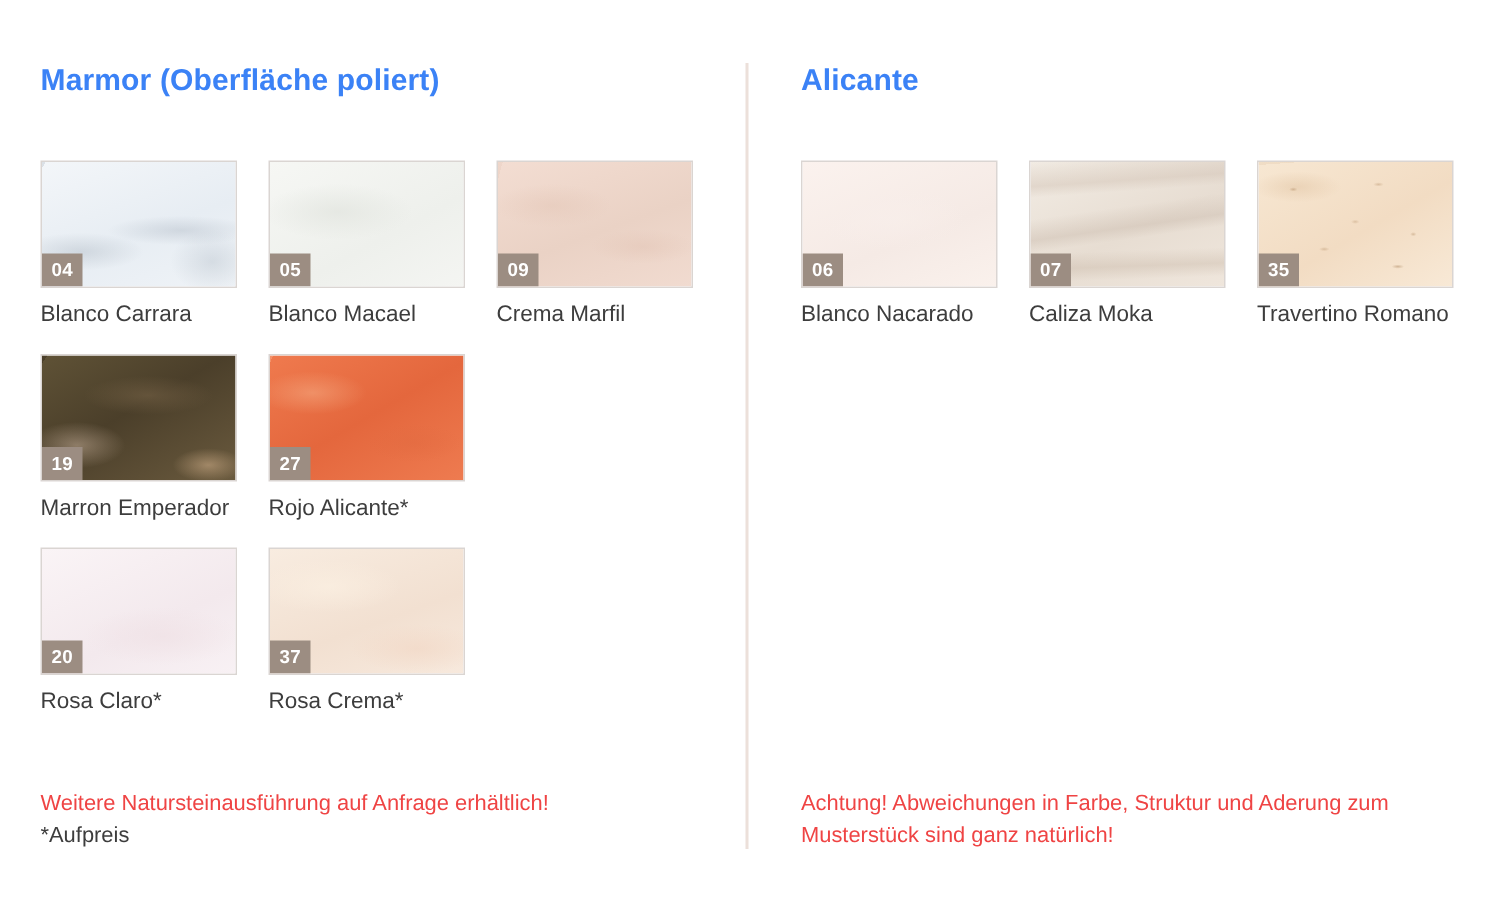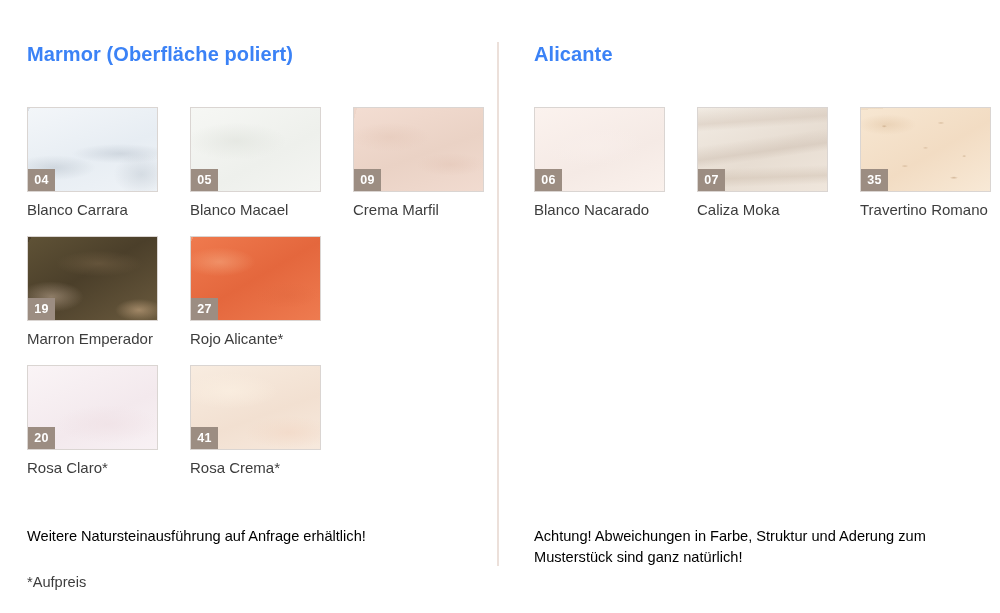--- a/index.html
+++ b/index.html
@@ -50,21 +50,21 @@
 
   
   .grid {
     position: absolute;
     top: 107px;
     left: 0;
     width: 455px;
   }
   .row {
     display: flex;
-    gap: 32px;
+    gap: 21px;
     margin-bottom: 16px;
   }
   .cell {
     width: 131px;
   }
 
   .swatch {
     position: relative;
     width: 131px;
     height: 85px;
@@ -97,22 +97,22 @@
     line-height: 1.25;
     white-space: nowrap;
   }
 
   
   .note {
     position: absolute;
     font-size: 14.6px;
     line-height: 21px;
   }
-  .note.red   { color: #000000; }
-  .note.dark  { color: #3d3d3d; margin-top: 25px; }
+  .note.red   { color: #ef4444; }
+  .note.dark  { color: #3d3d3d; }
 
   .note-left-red  { top: 526px; left: 27px;  width: 450px; }
   .note-left-sub  { top: 547px; left: 27px;  width: 450px; }
   .note-right-red { top: 526px; left: 534px; width: 455px; }
 
   
   
   .tex-carrara {
     background:
       radial-gradient(ellipse 60px 18px at 20% 72%, rgba(172,182,192,.40), rgba(172,182,192,0) 70%),
@@ -264,21 +264,21 @@
           <div class="swatch">
             <div class="tex tex-rosaclaro"></div>
             <div class="badge">20</div>
           </div>
           <div class="caption">Rosa Claro*</div>
         </div>
 
         <div class="cell">
           <div class="swatch">
             <div class="tex tex-rosacrema"></div>
-            <div class="badge">41</div>
+            <div class="badge">37</div>
           </div>
           <div class="caption">Rosa Crema*</div>
         </div>
       </div>
 
     </div>
   </div>
 
   <div class="divider"></div>
 

